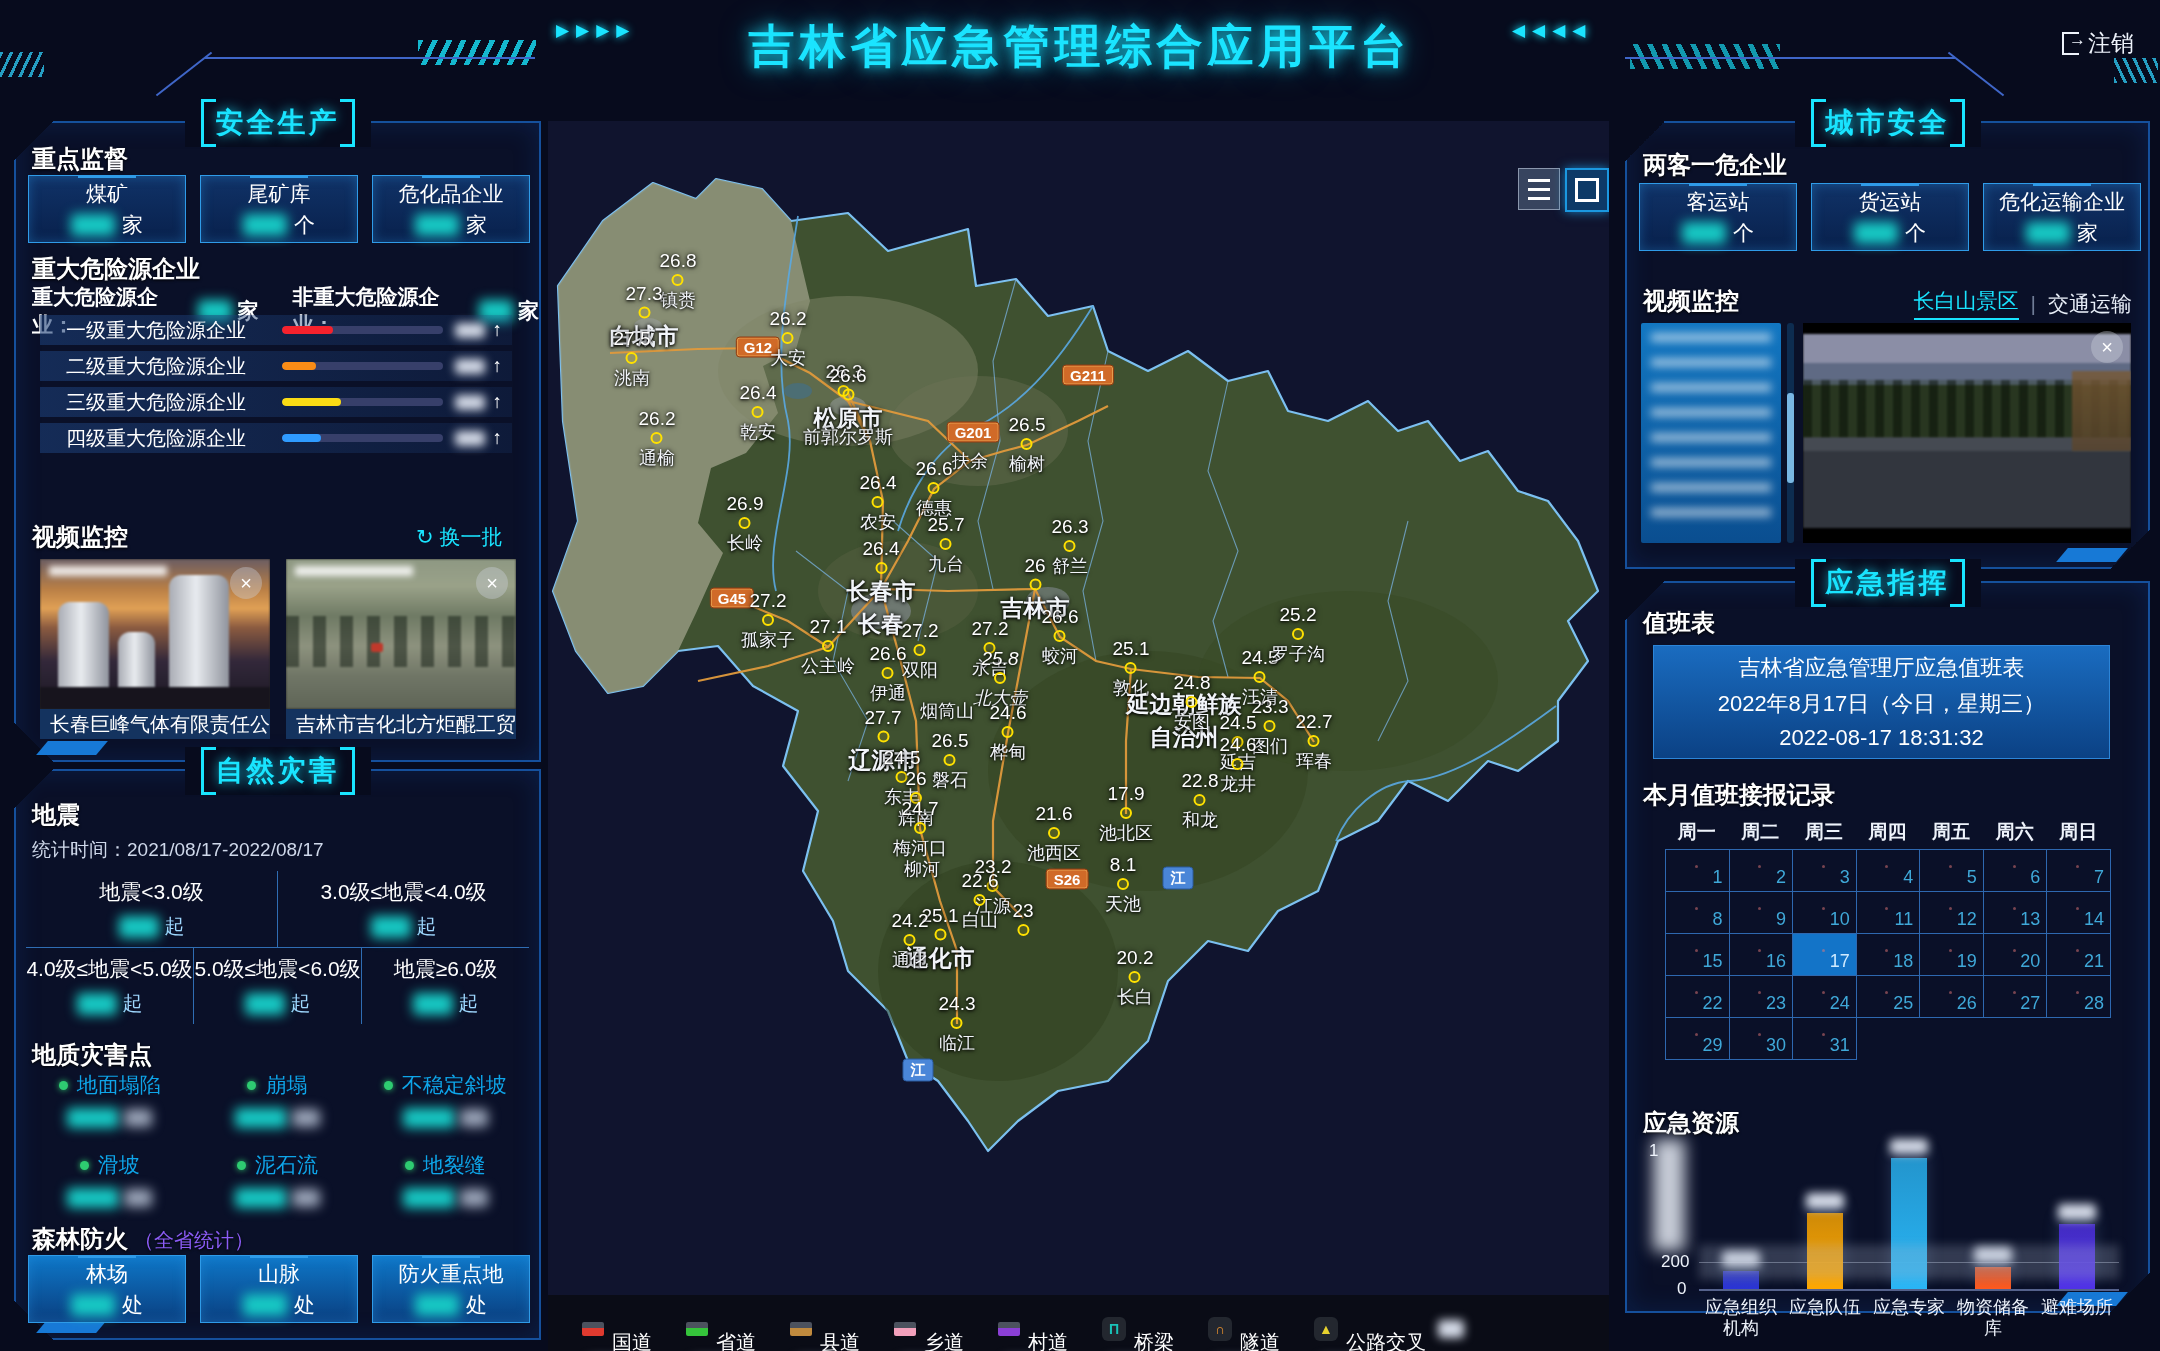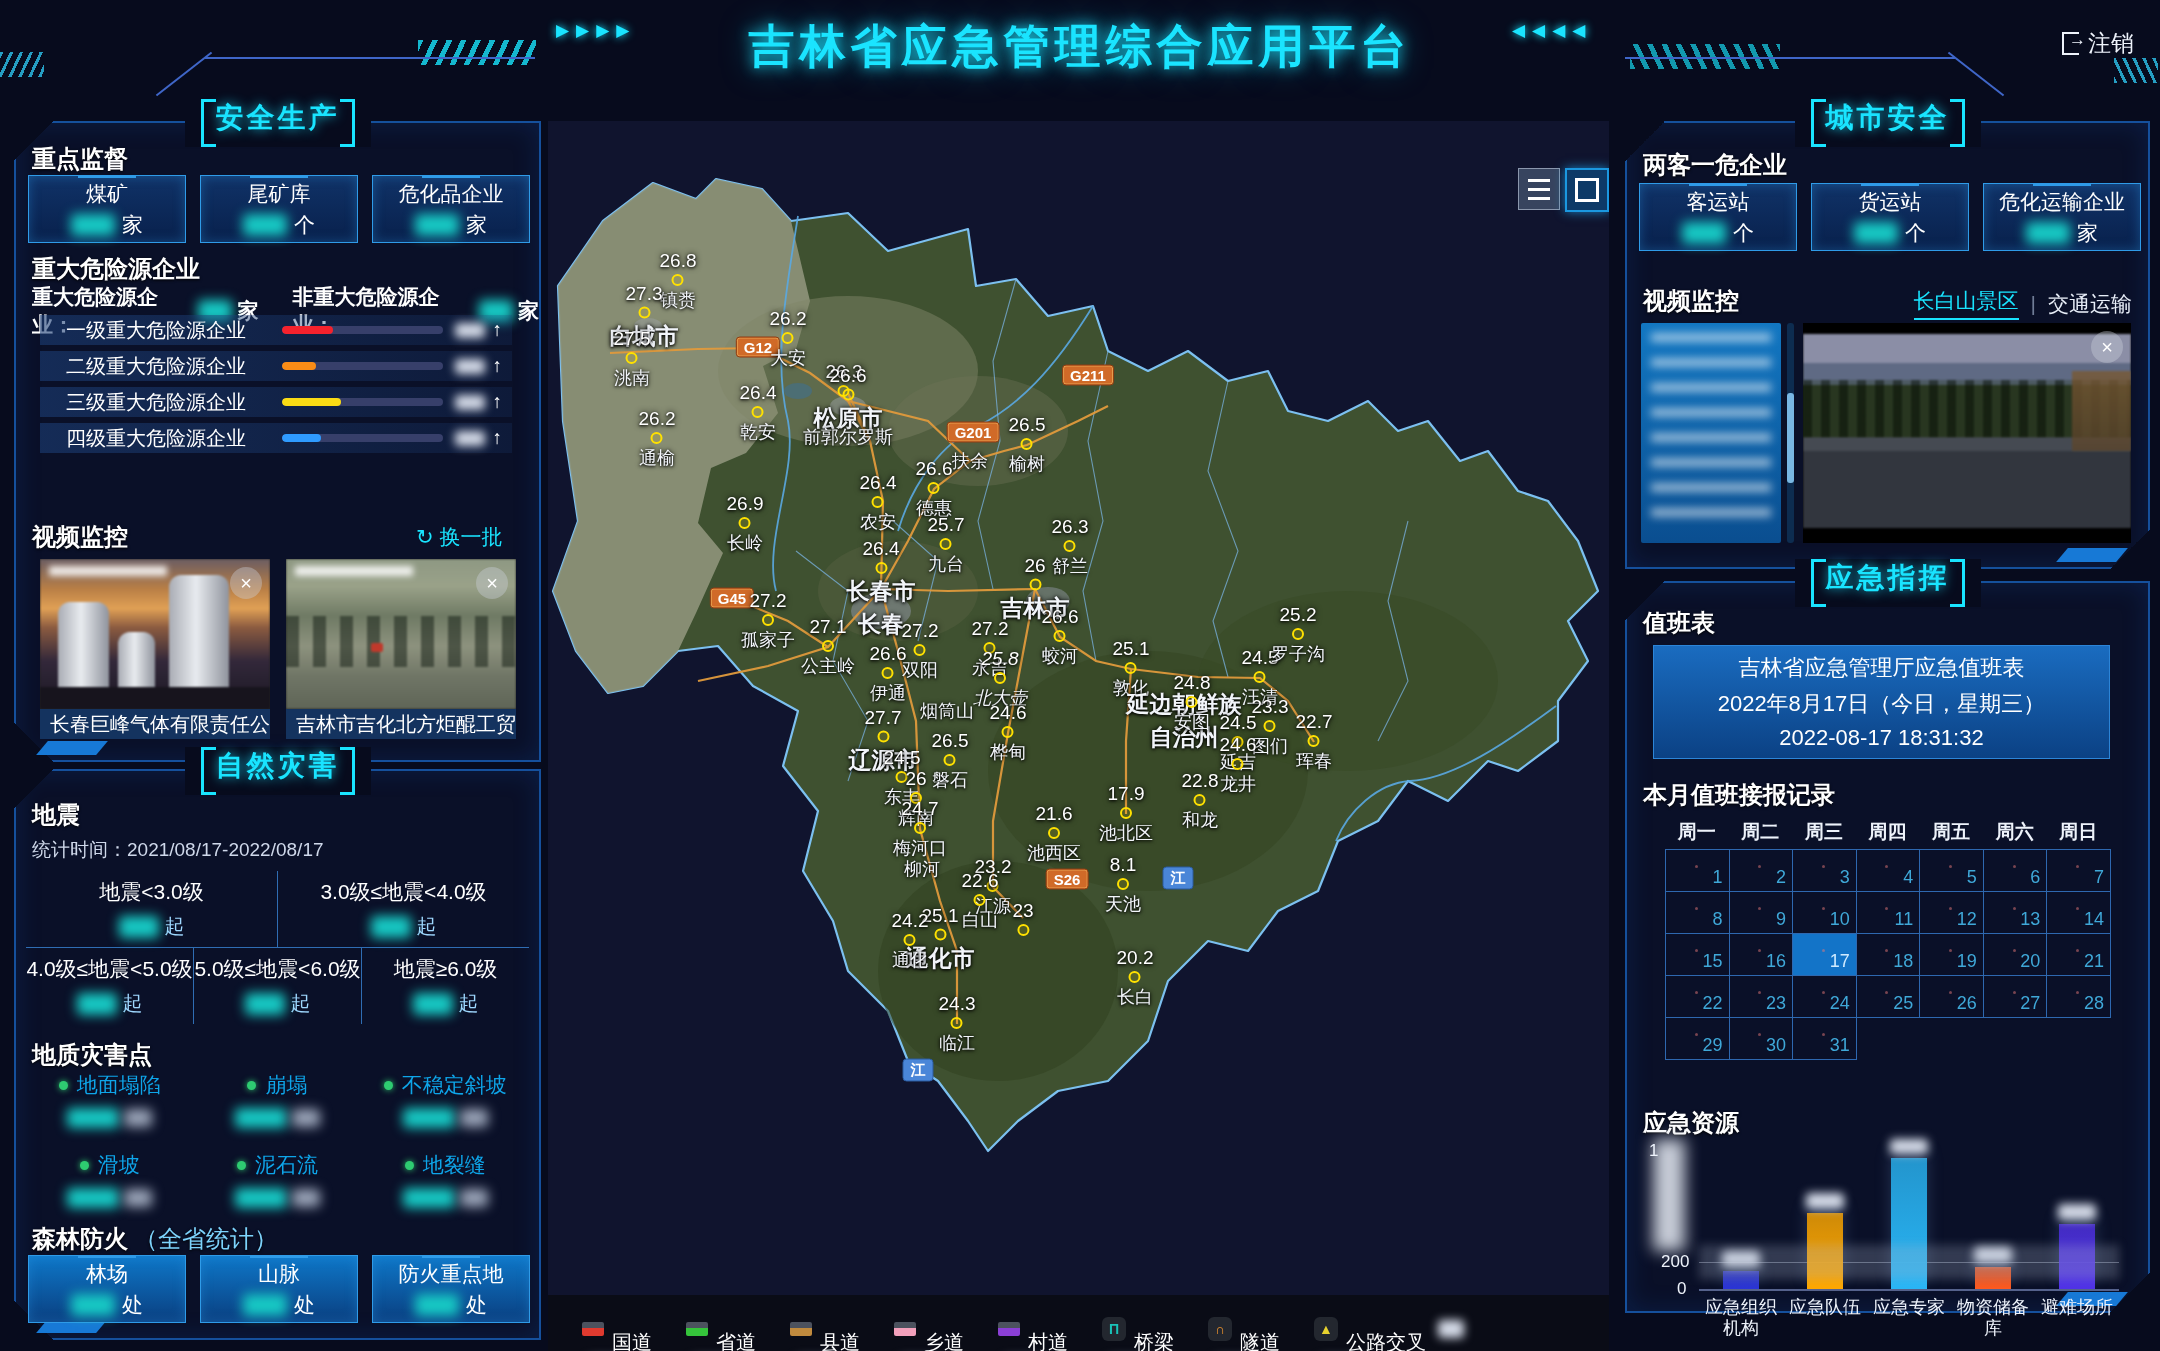--- a/index.html
+++ b/index.html
@@ -24,27 +24,27 @@
   .hline.l::before{content:"";position:absolute;left:-56px;top:16px;width:70px;height:2px;background:#3f66c8;transform:rotate(-38deg);}
   .hline.r::after{content:"";position:absolute;right:-56px;top:16px;width:70px;height:2px;background:#3f66c8;transform:rotate(38deg);}
   
   .panel{position:absolute;background:rgba(11,17,41,.93);border:2px solid #15509c;box-shadow:inset 0 0 26px rgba(20,80,180,.22);}
   .cut{position:absolute;width:40px;height:40px;pointer-events:none;}
   .cut.tl{top:-2px;left:-2px;background:linear-gradient(135deg,#070b1d 50%,transparent 50%);}
   .cut.bl{bottom:-2px;left:-2px;background:linear-gradient(45deg,#070b1d 50%,transparent 50%);}
   .cut.br{bottom:-2px;right:-2px;background:linear-gradient(-45deg,#070b1d 50%,transparent 50%);}
   .accent{position:absolute;bottom:5px;width:60px;height:14px;background:#1779d6;transform:skewX(-40deg);}
   .accent.l{left:26px;} .accent.r{right:26px;}
-  .panel-title{position:absolute;top:-24px;left:50%;transform:translateX(-50%);display:flex;gap:0;
+  .panel-title{position:absolute;top:-24px;left:50%;transform:translateX(-50%);display:flex;align-items:center;gap:0;
     background:#070b1d;padding:0 16px;color:#19e4ff;font-size:28px;font-weight:bold;letter-spacing:3px;
     text-shadow:0 0 12px rgba(25,228,255,.85);white-space:nowrap;z-index:3;}
   .tb{width:12px;height:42px;border:3px solid #19e4ff;}
   .tb.l{border-right:none;} .tb.r{border-left:none;}
   .sec-h{position:absolute;color:#fff;font-size:24px;font-weight:bold;text-shadow:0 1px 3px #000;}
-  .sec-sub{color:#7dd3fc;font-size:24px;font-weight:normal;margin-left:6px;}
+  .sec-sub{color:#8b5cf6;font-size:20px;font-weight:normal;margin-left:6px;}
   
   .bv{display:inline-block;width:44px;height:22px;background:#17c9c4;border-radius:4px;filter:blur(6px);vertical-align:middle;}
   .bw{display:inline-block;width:34px;height:16px;background:#d5dbe8;border-radius:4px;filter:blur(5px);vertical-align:middle;}
   .bvg{display:inline-block;width:28px;height:18px;background:#9aa4b8;border-radius:4px;filter:blur(6px);vertical-align:middle;}
   
   .cards{position:absolute;display:flex;gap:14px;}
   .stat-card{position:relative;width:156px;height:66px;border:1px solid #2f9be8;
     background:linear-gradient(180deg,rgba(23,92,180,.45),rgba(8,38,88,.75));
     box-shadow:inset 0 0 12px rgba(47,155,232,.35);
     display:flex;flex-direction:column;align-items:center;justify-content:center;gap:3px;cursor:pointer;}

